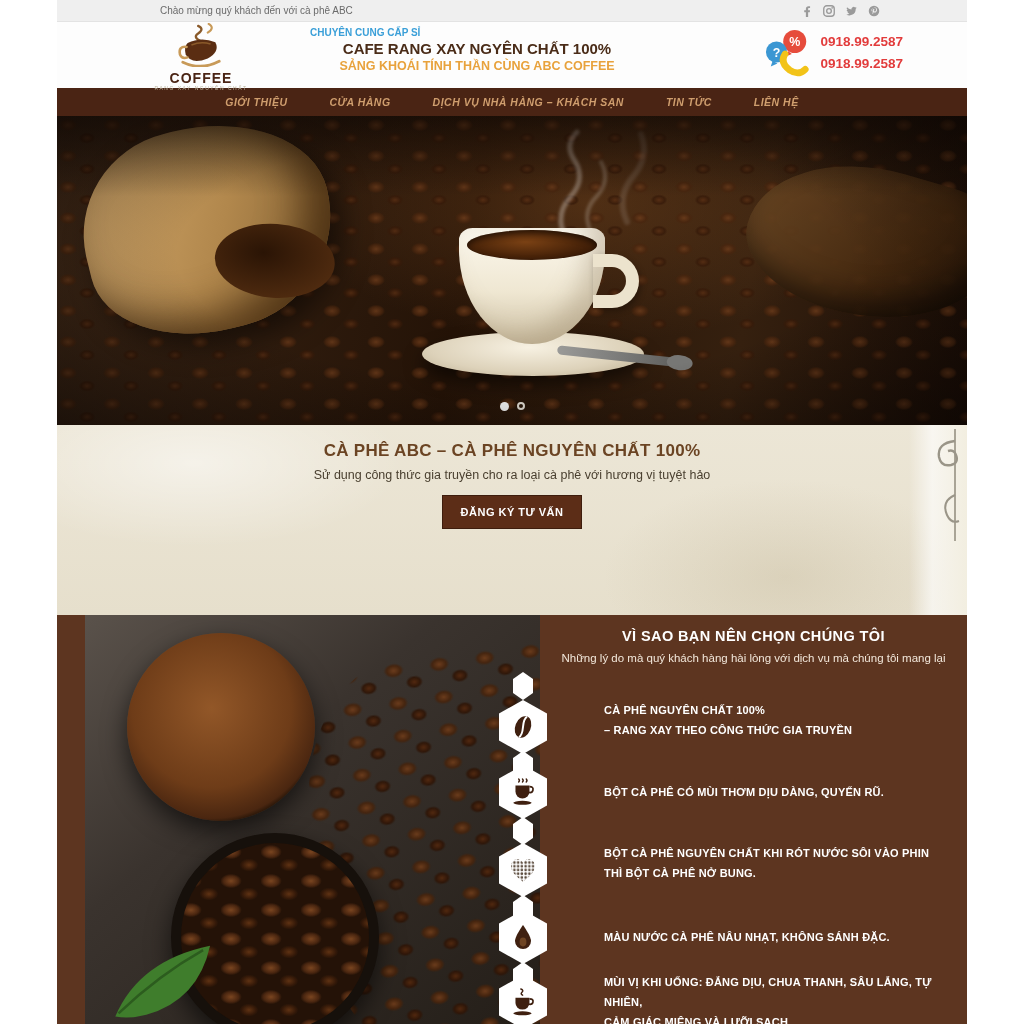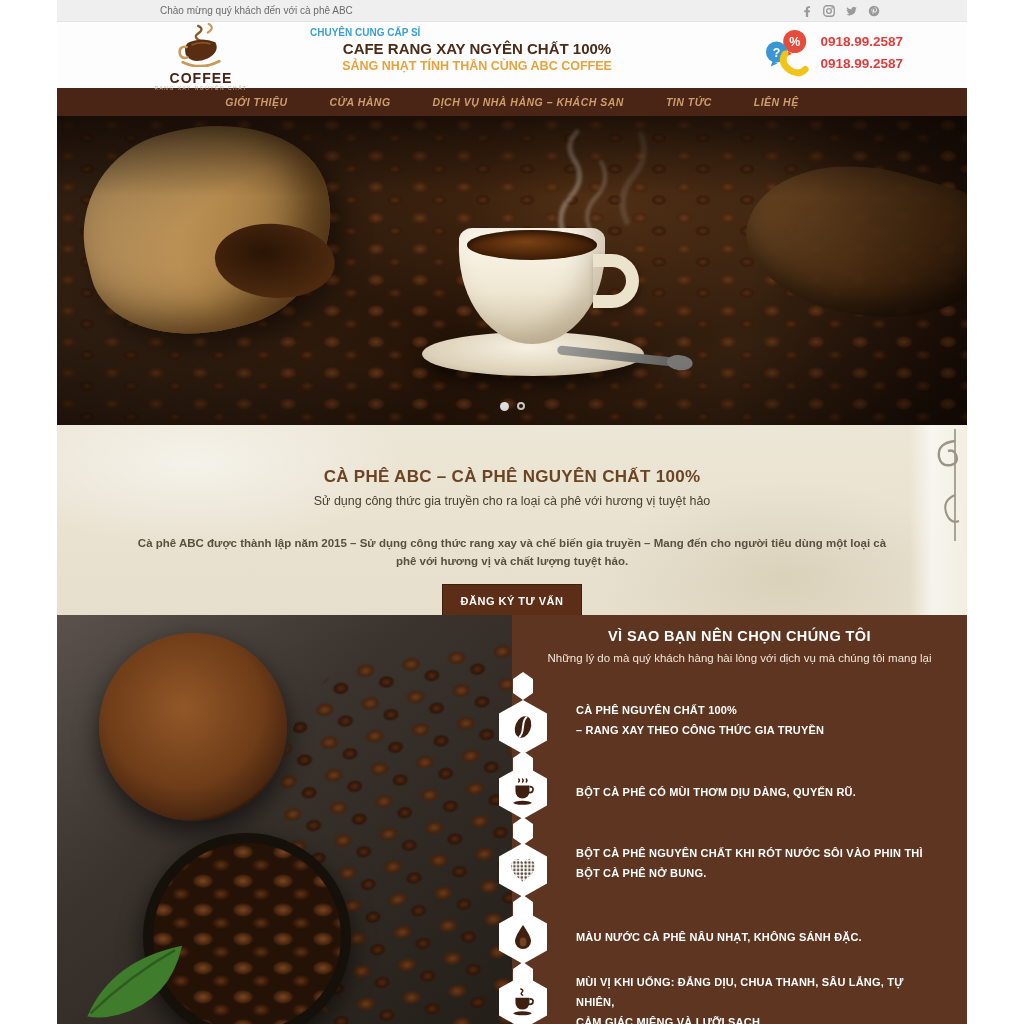--- a/index.html
+++ b/index.html
@@ -78,31 +78,31 @@
   .dots { position:absolute; left:0; right:0; top:286px; display:flex; gap:8px; justify-content:center; }
   .dot { width:9px; height:9px; border-radius:50%; background:#fff; display:inline-block; cursor:pointer; }
   .dot.inactive { background:transparent; border:2px solid #e9e4da; width:8px; height:8px; }
 
   
   .about { height:190px; position:relative; text-align:center; overflow:hidden;
     background:
       radial-gradient(ellipse 300px 120px at 15% 20%, rgba(255,255,255,.5), rgba(0,0,0,0) 70%),
       radial-gradient(ellipse 260px 140px at 80% 80%, rgba(180,165,130,.25), rgba(0,0,0,0) 70%),
       linear-gradient(180deg,#ece6d6 0%,#e6dfcc 100%); }
-  .about-title { padding-top:42px; font-size:17px; font-weight:bold; color:#6b4423; letter-spacing:.3px; }
+  .about-title { padding-top:16px; font-size:17px; font-weight:bold; color:#6b4423; letter-spacing:.3px; }
   .about-sub { margin-top:7px; font-size:12.5px; color:#4a4030; }
   .about-body { margin:26px auto 0; width:770px; font-size:11.5px; line-height:1.6; color:#5a5040; font-weight:bold; }
   .cta { display:inline-block; margin-top:13px; background:#5c2d17; border:1px solid #3e1d0d;
     color:#fff; font-size:11px; font-weight:bold; letter-spacing:.5px; padding:10px 18px;
     cursor:pointer; font-family:inherit; }
   .about-deco { position:absolute; right:0; top:0; width:58px; height:100%;
     background:linear-gradient(90deg, rgba(0,0,0,0) 0%, rgba(255,255,255,.65) 40%, #f2eee0 100%); }
 
   
-  .why { height:409px; display:flex; position:relative; background:#5d3520; }
+  .why { height:409px; display:flex; position:relative; background:#5d3520;padding-left:28px; }
   .why-photo { width:455px; position:relative; overflow:hidden;
     background:linear-gradient(140deg,#5a524b 0%,#3a332e 38%,#241e18 100%); }
   .bowl-powder { position:absolute; left:42px; top:18px; width:188px; height:188px; border-radius:50%;
     background:radial-gradient(circle at 45% 40%, #925728 0%, #6e3c18 52%, #4a2610 72%, #221307 76%, #151009 100%);
     box-shadow:0 10px 24px rgba(0,0,0,.6); }
   .bowl-beans { position:absolute; left:86px; top:218px; width:208px; height:208px; border-radius:50%;
     border:10px solid #16100b;
     background:
       radial-gradient(ellipse 15px 10px at 10px 9px, #7a4520 0%, #4a2610 50%, rgba(0,0,0,0) 72%),
       radial-gradient(ellipse 13px 9px at 28px 22px, #5f3213 0%, #361a09 50%, rgba(0,0,0,0) 72%),
@@ -179,21 +179,21 @@
         <path d="M20 23 q10 -4 20 -1" stroke="#8a5a2a" stroke-width="1.6" fill="none"></path>
         <path d="M15 25 q-9 -1 -7 8 q2 5 8 3" stroke="#c89a58" stroke-width="2.6" fill="none" stroke-linecap="round"></path>
         <path d="M11 41 q19 9 38 -1" stroke="#c89a58" stroke-width="3" fill="none" stroke-linecap="round"></path>
       </svg>
       <div class="logo-name">COFFEE</div>
       <div class="logo-tag">RANG XAY NGUYÊN CHẤT</div>
     </div>
     <div class="slogan">
       <div class="slogan-1">CHUYÊN CUNG CẤP SỈ</div>
       <div class="slogan-2">CAFE RANG XAY NGYÊN CHẤT 100%</div>
-      <div class="slogan-3">SẢNG NHẠT TÍNH THẦN CÙNG ABC COFFEE</div>
+      <div class="slogan-3">SẢNG KHOÁI TÍNH THẦN CÙNG ABC COFFEE</div>
     </div>
     <div class="contact">
       <svg width="46" height="48" viewBox="0 0 48 50">
         <circle cx="31" cy="13" r="12" fill="#e64c3c"></circle>
         <path d="M24 23 l-3 6 7 -3 z" fill="#e64c3c"></path>
         <text x="31" y="18" font-size="13" font-weight="bold" fill="#fff" text-anchor="middle" font-family="Liberation Sans, sans-serif">%</text>
         <circle cx="12" cy="24" r="11" fill="#3b97d3"></circle>
         <path d="M8 33 l-2 6 7 -3 z" fill="#3b97d3"></path>
         <text x="12" y="29" font-size="13" font-weight="bold" fill="#fff" text-anchor="middle" font-family="Liberation Sans, sans-serif">?</text>
         <path d="M21 26 q-6 9 5 17 q9 6 16 -1" stroke="#f2c318" stroke-width="7" fill="none" stroke-linecap="round"></path>
@@ -235,21 +235,20 @@
   <section class="about">
     <div class="about-deco">
       <svg width="58" height="120" viewBox="0 0 58 120">
         <path d="M46 4 v112" stroke="#a9a496" stroke-width="2"></path>
         <path d="M46 16 q-18 2 -16 16 q2 10 12 8 q8 -2 5 -10 q-2 -6 -8 -4" stroke="#9a9588" stroke-width="2.4" fill="none"></path>
         <path d="M46 70 q-14 6 -8 20 q4 9 12 6" stroke="#9a9588" stroke-width="2" fill="none"></path>
       </svg>
     </div>
     <h2 class="about-title">CÀ PHÊ ABC – CÀ PHÊ NGUYÊN CHẤT 100%</h2>
     <div class="about-sub">Sử dụng công thức gia truyền cho ra loại cà phê với hương vị tuyệt hảo</div>
-    <p class="about-body">Cà phê ABC được thành lập năm 2015 – Sử dụng công thức rang xay và chế biến gia truyền – Mang đến cho người tiêu dùng một loại cà phê với hương vị và chất lượng tuyệt hảo.</p>
     <button class="cta">ĐĂNG KÝ TƯ VẤN</button>
   </section>
 
   <section class="why">
     <div class="why-photo">
       <div class="loose-beans"></div>
       <div class="bowl-powder"></div>
       <div class="bowl-beans"></div>
       <svg class="leaf" width="120" height="64" viewBox="0 0 120 64">
         <path d="M4 50 q40 -46 112 -38 q-28 48 -82 46 q-18 -1 -30 -8 z" fill="#3f7d2c"></path>

